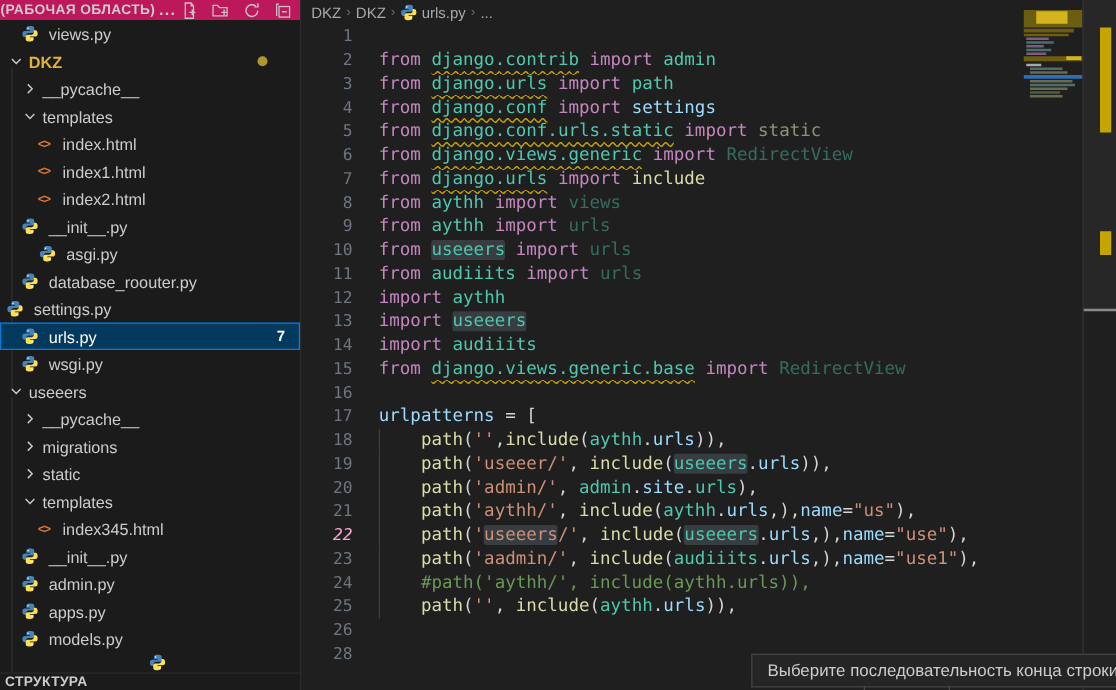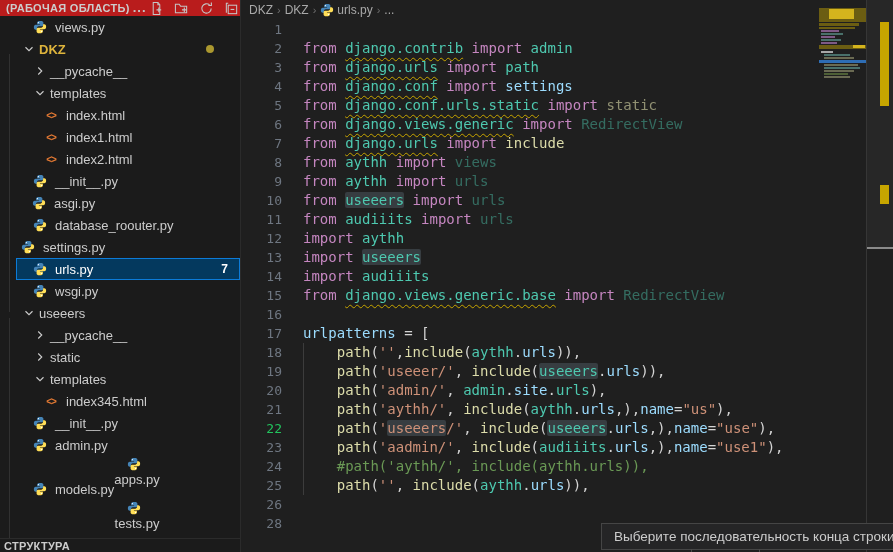--- a/index.html
+++ b/index.html
@@ -4,29 +4,29 @@
 <style>
   * { margin:0; padding:0; box-sizing:border-box; }
   html,body { width:893px; height:552px; overflow:hidden; background:#1f1f1f;
               font-family:"Liberation Sans", sans-serif; }
   .app { position:relative; width:893px; height:552px; }
 
   
   .sidebar { position:absolute; left:0; top:0; width:240px; height:552px;
              background:#1b1b1b; color:#cccccc; overflow:hidden; }
   .exp-header { position:absolute; left:0; top:0; width:240px; height:16px; z-index:5;
-                background:#b91c1c; display:flex; align-items:center; padding:0 6px; }
+                background:#be185d; display:flex; align-items:center; padding:0 6px;justify-content:flex-end; }
   .exp-title { font-size:11px; font-weight:bold; color:#cccccc; letter-spacing:.3px; white-space:nowrap; }
   .exp-actions { margin-left:auto; display:flex; align-items:center; gap:9px; }
   .exp-actions .icon-btn { width:16px; height:16px; display:flex; align-items:center; justify-content:center; cursor:pointer; }
   .more-dots { color:#c5c5c5; font-size:13px; font-weight:bold; letter-spacing:1px; line-height:8px; margin-right:2px; }
 
   .tree { position:absolute; left:0; top:16px; width:240px; }
   .trow { position:relative; height:22px; display:flex; align-items:center;
-          font-size:13px; color:#cccccc; white-space:nowrap; cursor:pointer;margin-left:16px; }
+          font-size:13px; color:#cccccc; white-space:nowrap; cursor:pointer; }
   .trow:first-child { margin-top:-7px; }
   .trow.selected { background:var(--accent_selection); outline:1px solid var(--selection_border); outline-offset:-1px; color:#ffffff; }
   .trow .chev { width:16px; height:16px; flex:0 0 16px; display:flex; align-items:center; justify-content:center; }
   .trow .ficon { width:16px; height:16px; flex:0 0 16px; display:flex; align-items:center; justify-content:center; margin-right:5px; }
   .html-glyph { color:#e37933; font-size:10px; font-weight:bold; letter-spacing:-1px; }
   .trow .lbl { margin-left:2px; }
   .trow .lbl.gold { color:var(--folder_modified); font-weight:bold; }
   .badge { position:absolute; right:12px; font-size:12px; font-weight:bold; color:#ffffff; }
   .mdot { position:absolute; right:26px; width:8px; height:8px; border-radius:50%; background:#ab982f; }
   .tree-guide { position:absolute; left:9px; width:1px; background:#313131; }
@@ -41,21 +41,21 @@
   .breadcrumb { position:absolute; left:0; top:0; right:74px; height:20px; display:flex;
                 align-items:center; padding-left:8px; font-size:12px; color:#a9a9a9; gap:3px; }
   .bc-sep { color:#6e6e6e; font-size:11px; padding:0 1px; }
   .bc-item { cursor:pointer; }
   .bc-pyicon { width:14px; height:14px; display:flex; align-items:center; }
 
   .code { position:absolute; left:0; top:20px; right:74px; bottom:0; overflow:hidden; }
   .cline { height:19px; display:flex; align-items:center; }
   .cnum { width:62px; flex:0 0 62px; text-align:right; padding-right:21px;
           font-family:"DejaVu Sans Mono", monospace; font-size:13px; color:var(--line_number); }
-  .cnum.cur { color:#22c55e; }
+  .cnum.cur { color:#f9a8d4;font-style:italic; }
   .ctext { font-family:"DejaVu Sans Mono", monospace; font-size:14px; line-height:19px; white-space:pre; }
 
   .kw  { color:var(--keyword); }
   .mod { color:var(--module); }
   .modw{ color:var(--module); text-decoration:underline wavy var(--warning);
          text-decoration-thickness:1px; text-underline-offset:4px; }
   .dim { color:var(--module); opacity:.45; }
   .dimfn{ color:var(--function); opacity:.6; }
   .fn  { color:var(--function); }
   .str { color:var(--string); }
@@ -181,21 +181,21 @@
           <span class="ficon">
             <svg width="14" height="14" viewBox="0 0 16 16">
               <path fill="#4584b6" d="M7.9 1C6.1 1 4.7 1.5 4.7 3v1.8h3.4v.6H3.2C1.6 5.4 1 6.7 1 8.2c0 1.5.6 2.9 2.2 2.9h1.3V9.4c0-1.2 1-2.2 2.2-2.2h3.4c1 0 1.8-.8 1.8-1.8V3c0-1.4-1.3-2-2.7-2H7.9z"></path>
               <path fill="#ffde57" d="M8.1 15c1.8 0 3.2-.5 3.2-2v-1.8H7.9v-.6h4.9c1.6 0 2.2-1.3 2.2-2.8 0-1.5-.6-2.9-2.2-2.9h-1.3v1.7c0 1.2-1 2.2-2.2 2.2H5.9c-1 0-1.8.8-1.8 1.8V13c0 1.4 1.3 2 2.7 2h1.3z"></path>
               <circle fill="#fff" cx="6.2" cy="3" r=".7"></circle>
               <circle fill="#fff" cx="9.8" cy="13" r=".7"></circle>
             </svg>
           </span>
           <span class="lbl">__init__.py</span>
         </div>
-        <div class="trow" style="padding-left: 15px;">
+        <div class="trow" style="padding-left: 30px;">
           <span class="ficon">
             <svg width="14" height="14" viewBox="0 0 16 16">
               <path fill="#4584b6" d="M7.9 1C6.1 1 4.7 1.5 4.7 3v1.8h3.4v.6H3.2C1.6 5.4 1 6.7 1 8.2c0 1.5.6 2.9 2.2 2.9h1.3V9.4c0-1.2 1-2.2 2.2-2.2h3.4c1 0 1.8-.8 1.8-1.8V3c0-1.4-1.3-2-2.7-2H7.9z"></path>
               <path fill="#ffde57" d="M8.1 15c1.8 0 3.2-.5 3.2-2v-1.8H7.9v-.6h4.9c1.6 0 2.2-1.3 2.2-2.8 0-1.5-.6-2.9-2.2-2.9h-1.3v1.7c0 1.2-1 2.2-2.2 2.2H5.9c-1 0-1.8.8-1.8 1.8V13c0 1.4 1.3 2 2.7 2h1.3z"></path>
               <circle fill="#fff" cx="6.2" cy="3" r=".7"></circle>
               <circle fill="#fff" cx="9.8" cy="13" r=".7"></circle>
             </svg>
           </span>
           <span class="lbl">asgi.py</span>
         </div>
@@ -259,20 +259,28 @@
             </svg>
           </span>
           <span class="lbl">__pycache__</span>
         </div>
         <div class="trow" style="padding-left: 16px;">
           <span class="chev">
             <svg width="14" height="14" viewBox="0 0 16 16">
               <path d="M6 4l4 4-4 4" fill="none" stroke="#cccccc" stroke-width="1.3"></path>
             </svg>
           </span>
+          <span class="lbl">migrations</span>
+        </div>
+        <div class="trow" style="padding-left: 16px;">
+          <span class="chev">
+            <svg width="14" height="14" viewBox="0 0 16 16">
+              <path d="M6 4l4 4-4 4" fill="none" stroke="#cccccc" stroke-width="1.3"></path>
+            </svg>
+          </span>
           <span class="lbl">static</span>
         </div>
         <div class="trow" style="padding-left: 16px;">
           <span class="chev">
             <svg width="14" height="14" viewBox="0 0 16 16">
               <path d="M4 6l4 4 4-4" fill="none" stroke="#cccccc" stroke-width="1.3"></path>
             </svg>
           </span>
           <span class="lbl">templates</span>
         </div>
@@ -297,21 +305,21 @@
           <span class="ficon">
             <svg width="14" height="14" viewBox="0 0 16 16">
               <path fill="#4584b6" d="M7.9 1C6.1 1 4.7 1.5 4.7 3v1.8h3.4v.6H3.2C1.6 5.4 1 6.7 1 8.2c0 1.5.6 2.9 2.2 2.9h1.3V9.4c0-1.2 1-2.2 2.2-2.2h3.4c1 0 1.8-.8 1.8-1.8V3c0-1.4-1.3-2-2.7-2H7.9z"></path>
               <path fill="#ffde57" d="M8.1 15c1.8 0 3.2-.5 3.2-2v-1.8H7.9v-.6h4.9c1.6 0 2.2-1.3 2.2-2.8 0-1.5-.6-2.9-2.2-2.9h-1.3v1.7c0 1.2-1 2.2-2.2 2.2H5.9c-1 0-1.8.8-1.8 1.8V13c0 1.4 1.3 2 2.7 2h1.3z"></path>
               <circle fill="#fff" cx="6.2" cy="3" r=".7"></circle>
               <circle fill="#fff" cx="9.8" cy="13" r=".7"></circle>
             </svg>
           </span>
           <span class="lbl">admin.py</span>
         </div>
-        <div class="trow" style="padding-left: 16px; flex-direction: column;">
+        <div class="trow" style="padding-left: 16px;">
           <span class="ficon">
             <svg width="14" height="14" viewBox="0 0 16 16">
               <path fill="#4584b6" d="M7.9 1C6.1 1 4.7 1.5 4.7 3v1.8h3.4v.6H3.2C1.6 5.4 1 6.7 1 8.2c0 1.5.6 2.9 2.2 2.9h1.3V9.4c0-1.2 1-2.2 2.2-2.2h3.4c1 0 1.8-.8 1.8-1.8V3c0-1.4-1.3-2-2.7-2H7.9z"></path>
               <path fill="#ffde57" d="M8.1 15c1.8 0 3.2-.5 3.2-2v-1.8H7.9v-.6h4.9c1.6 0 2.2-1.3 2.2-2.8 0-1.5-.6-2.9-2.2-2.9h-1.3v1.7c0 1.2-1 2.2-2.2 2.2H5.9c-1 0-1.8.8-1.8 1.8V13c0 1.4 1.3 2 2.7 2h1.3z"></path>
               <circle fill="#fff" cx="6.2" cy="3" r=".7"></circle>
               <circle fill="#fff" cx="9.8" cy="13" r=".7"></circle>
             </svg>
           </span>
           <span class="lbl">apps.py</span>
         </div>

